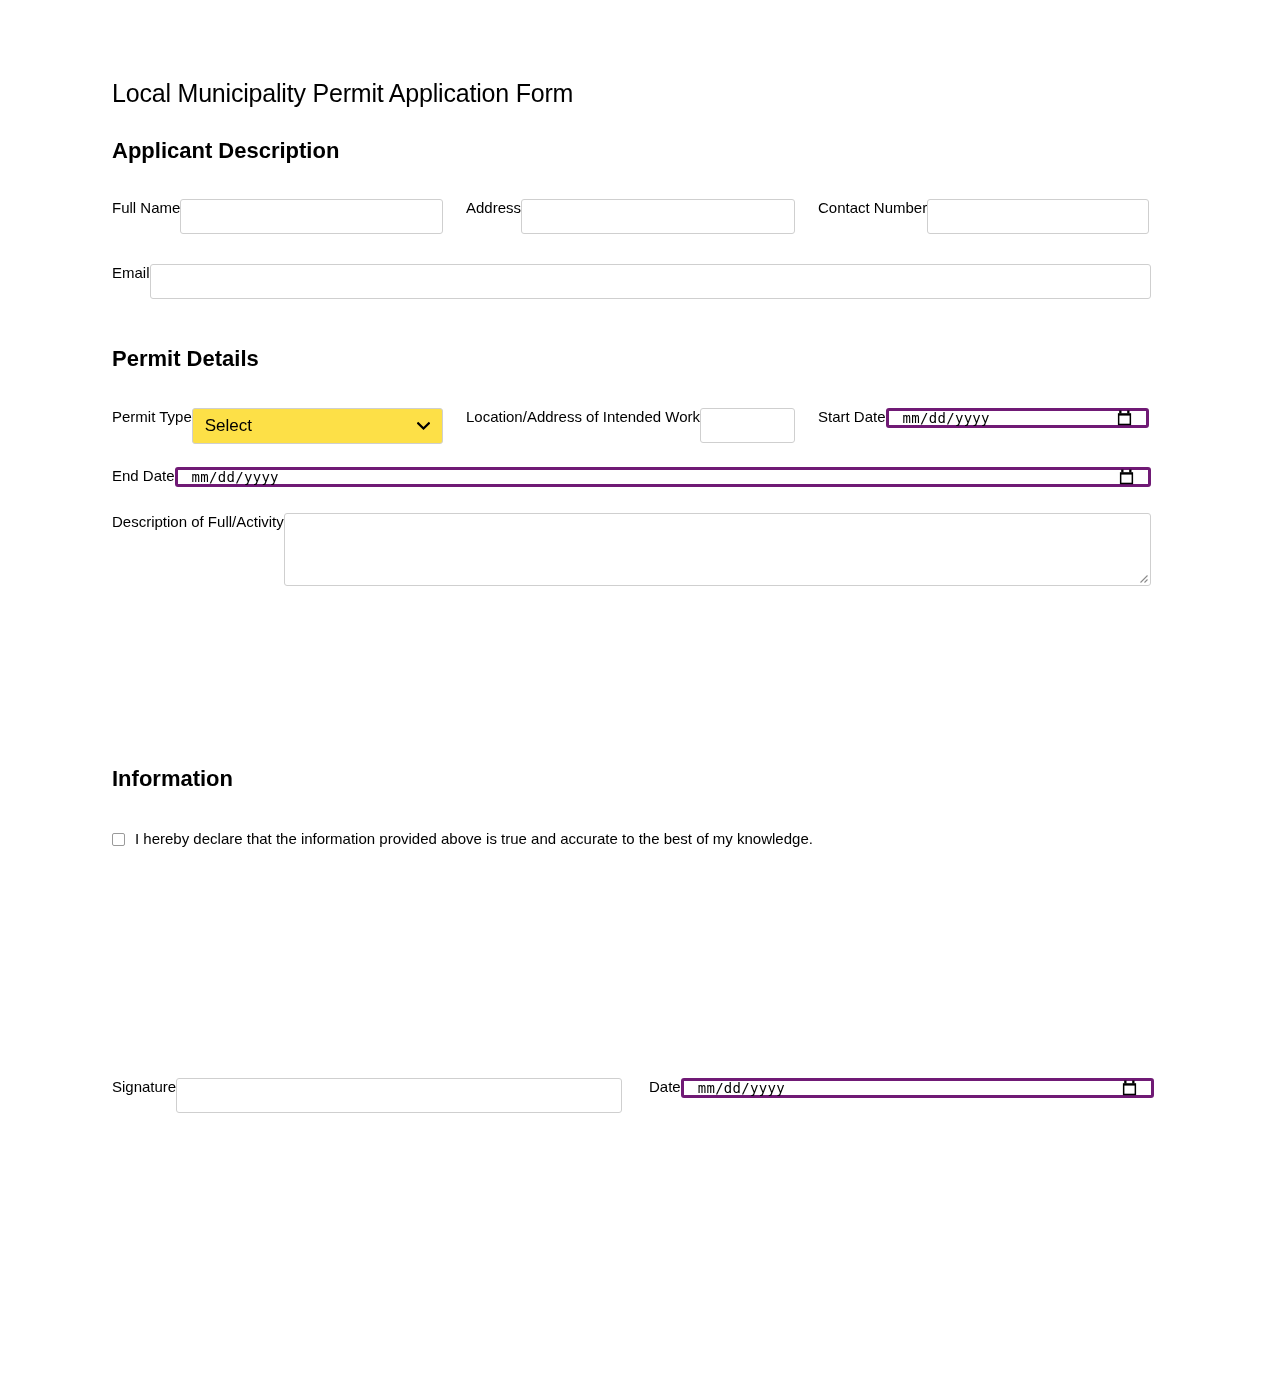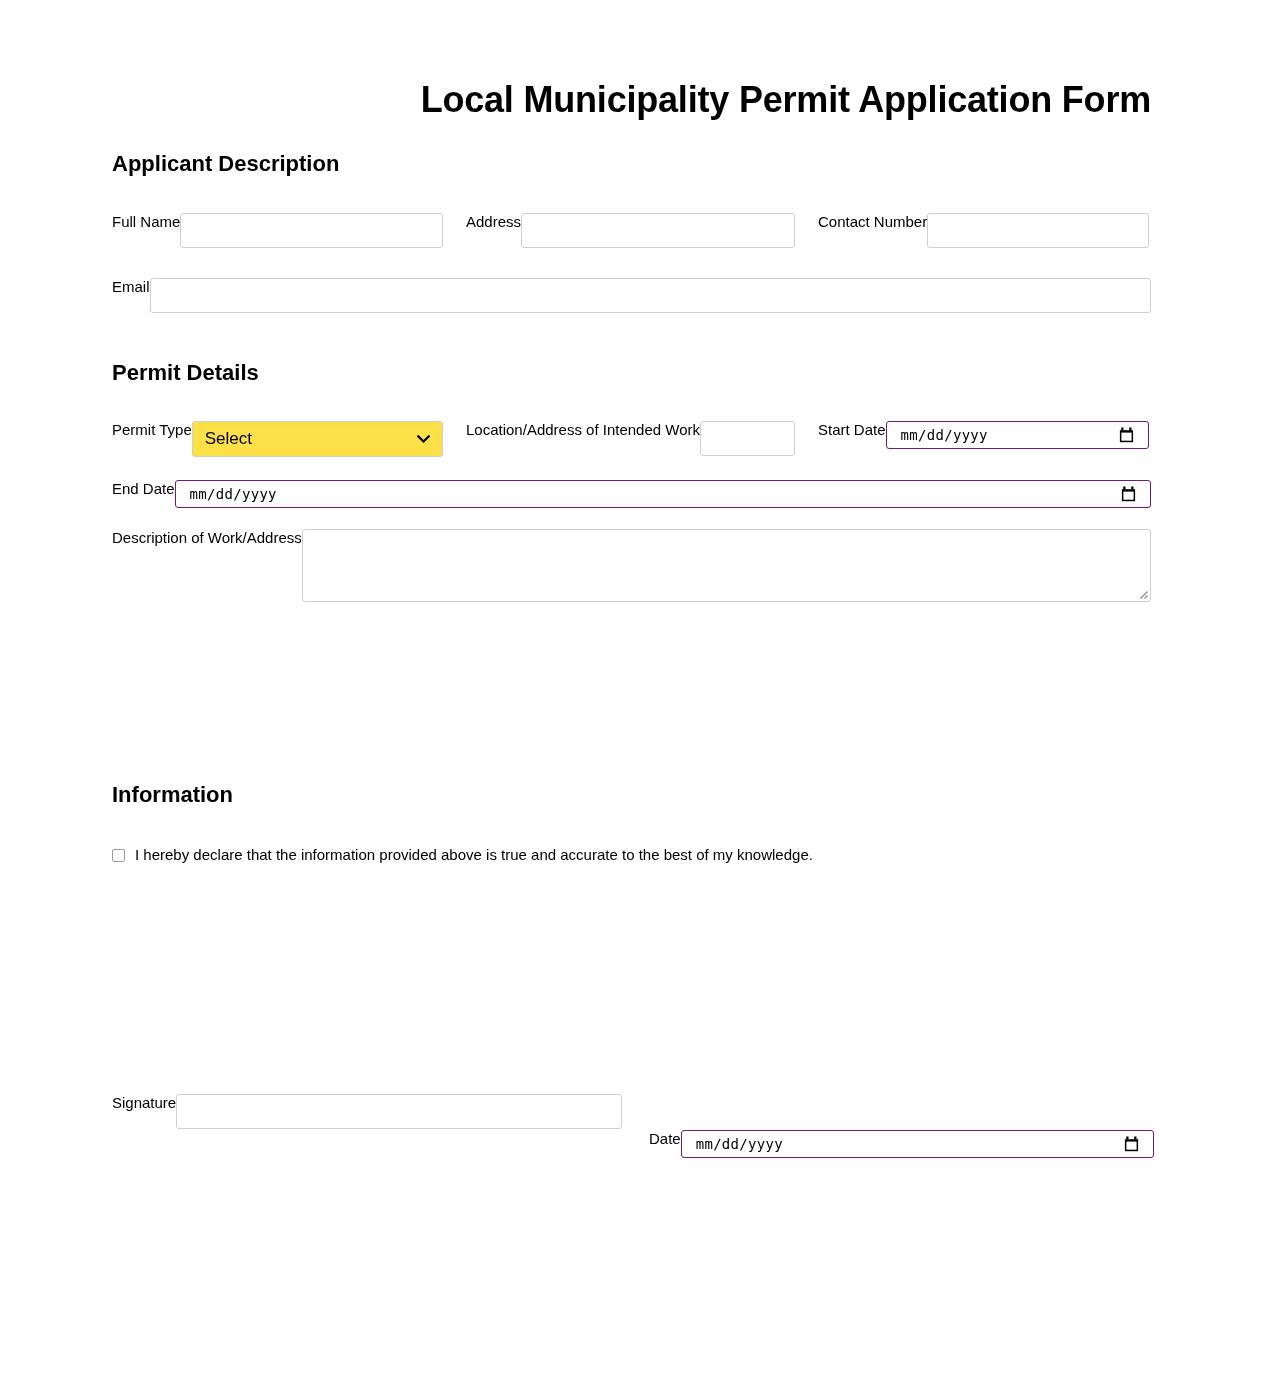--- a/index.html
+++ b/index.html
@@ -15,27 +15,26 @@
     overflow: hidden;
   }
   .page {
     position: relative;
     width: 1263px;
     height: 1391px;
     box-sizing: border-box;
     padding: 0 112px;
   }
   .form-title {
-    font-size: 36px;
-    font-weight: bold;
+    font-size: 25px;
+    font-weight: normal;
     line-height: 1.2;
     margin: 0;
     padding-top: 78px;
     letter-spacing: -0.2px;
-    text-align: right;
   }
   .section-title {
     font-size: 22px;
     font-weight: bold;
     line-height: 1.2;
     margin: 0;
     padding-top: 30px;
   }
   .section-title.permit {
     padding-top: 47px;
@@ -53,21 +52,21 @@
   }
   .field {
     display: flex;
     flex-direction: row;
   }
   .field.c1 { width: 331px; flex: 0 0 331px; }
   .field.c2 { width: 329px; flex: 0 0 329px; }
   .field.c3 { width: 331px; flex: 0 0 331px; }
   .field.full { width: 100%; }
   .field.sig  { width: 510px; flex: 0 0 510px; }
-  .field.date-b { width: 505px; flex: 0 0 505px; margin-top: 36px; }
+  .field.date-b { width: 505px; flex: 0 0 505px; }
 
   label.field-label {
     font-size: 15px;
     line-height: 18px;
     color: #000;
     margin-bottom: 7px;
     white-space: nowrap;
   }
   .input-box {
     box-sizing: border-box;
@@ -98,22 +97,22 @@
     position: absolute;
     right: 12px;
     top: 50%;
     transform: translateY(-50%);
     display: block;
     line-height: 0;
   }
   .date-box {
     box-sizing: border-box;
     width: 100%;
-    height: 28px;
-    border: 1px solid #701a75;
+    height: 20px;
+    border: 3px solid #701a75;
     border-radius: 3px;
     background: #fff;
     position: relative;
     display: flex;
     align-items: center;
     padding: 0 14px;
   }
   .date-placeholder {
     font-family: "DejaVu Sans Mono", "Liberation Mono", monospace;
     font-size: 14px;
@@ -251,21 +250,21 @@
             <rect x="0.9" y="3.2" width="13.2" height="12" fill="#000"></rect>
             <rect x="2.4" y="5.6" width="10.2" height="8.1" fill="#fff"></rect>
           </svg>
         </span>
       </div>
     </div>
   </div>
 
   <div class="row desc-row">
     <div class="field full">
-      <label class="field-label">Description of Work/Address</label>
+      <label class="field-label">Description of Full/Activity</label>
       <div class="textarea-box">
         <span class="resize-grip">
           <svg width="14" height="14" viewBox="0 0 14 14" xmlns="http://www.w3.org/2000/svg">
             <path d="M12.5 5.5 L5.5 12.5 M12.5 9.5 L9.5 12.5" stroke="#8a8a8a" stroke-width="1.1" fill="none"></path>
           </svg>
         </span>
       </div>
     </div>
   </div>
 

